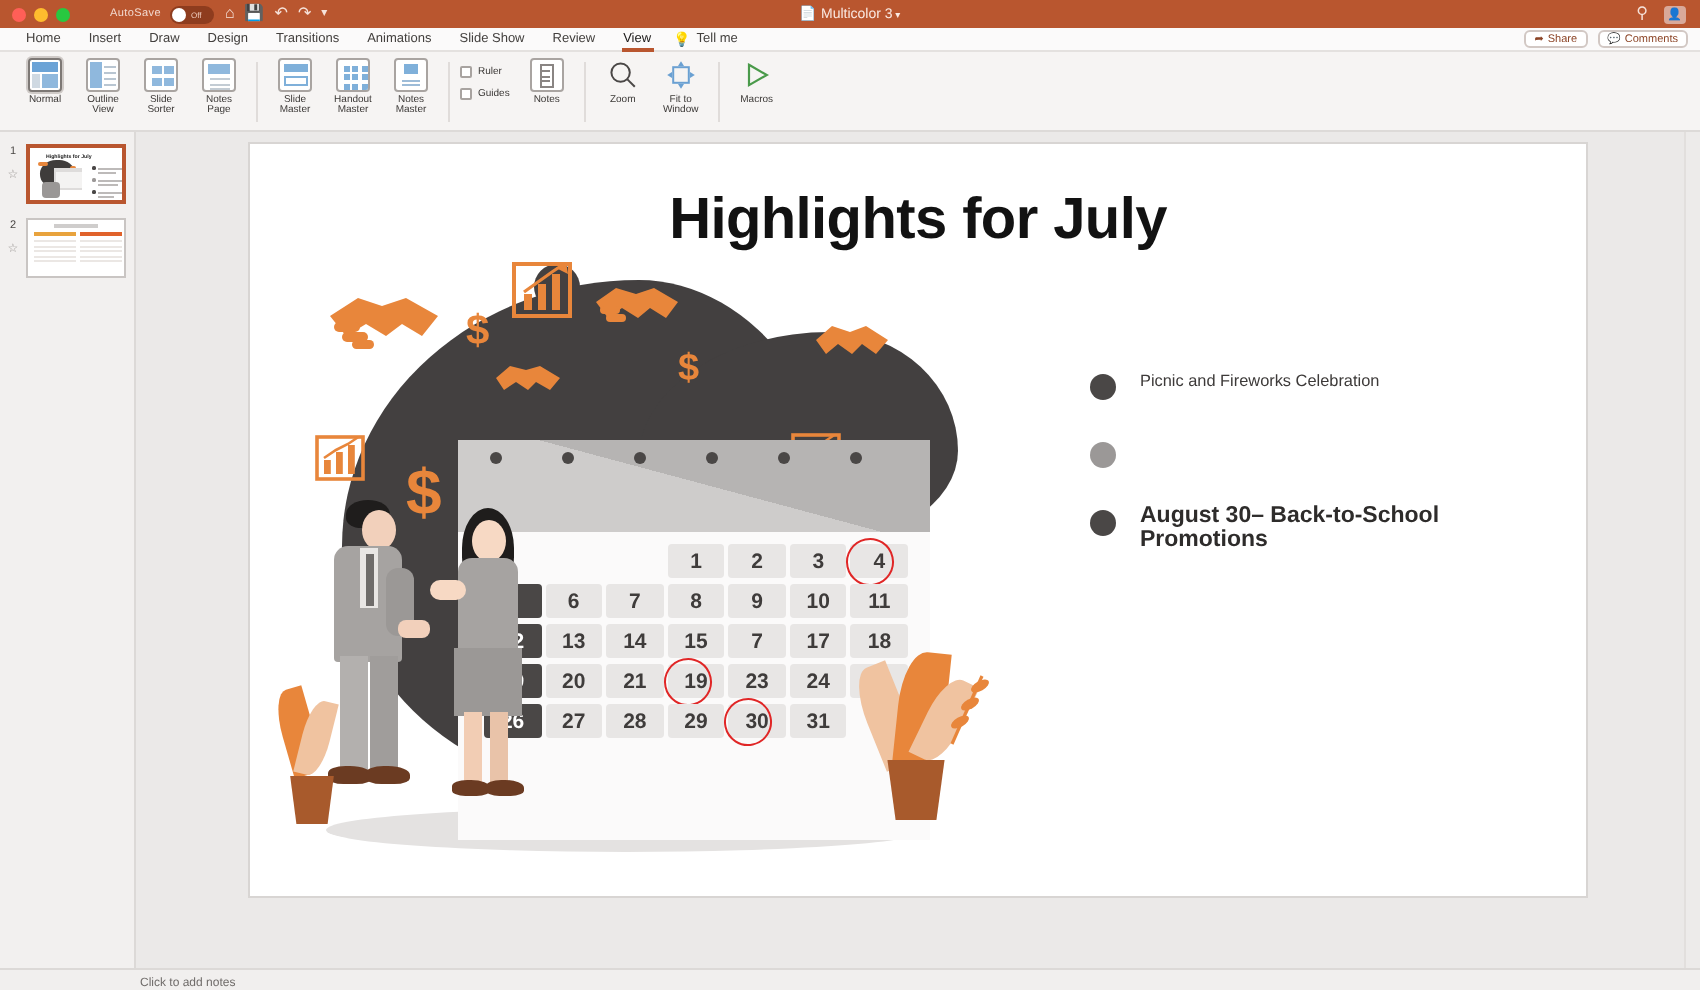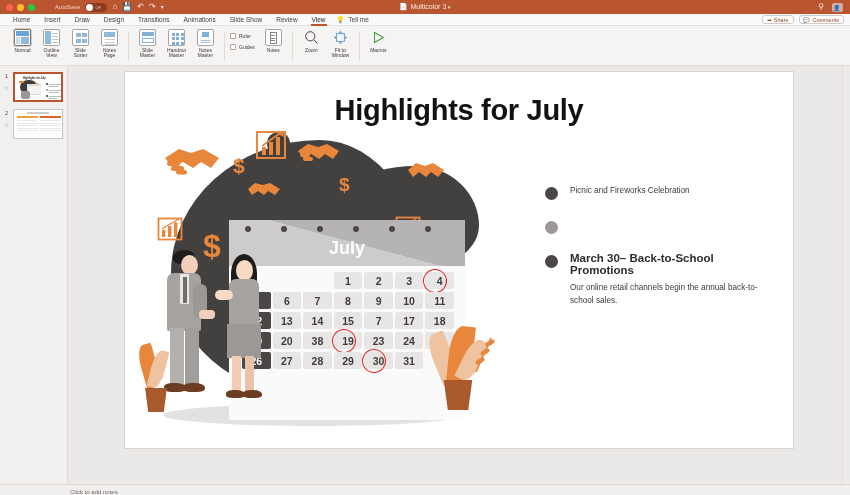--- a/index.html
+++ b/index.html
@@ -589,21 +589,20 @@
         <div class="cal">
           <div class="cal-shade"></div>
           <div class="cal-rings">
             <span class="ring" style="left:16px;"></span>
             <span class="ring" style="left:52px;"></span>
             <span class="ring" style="left:88px;"></span>
             <span class="ring" style="left:124px;"></span>
             <span class="ring" style="left:160px;"></span>
             <span class="ring" style="left:196px;"></span>
           </div>
-          <div class="cal-month">July</div>
           <div class="cal-body"></div>
           <div class="cal-grid">
               <div class="day empty"></div>
               <div class="day empty"></div>
               <div class="day empty"></div>
               <div class="day">1</div>
               <div class="day">2</div>
               <div class="day">3</div>
               <div class="day circled">4</div>
               <div class="day dark">5</div>
@@ -615,21 +614,21 @@
               <div class="day">11</div>
               <div class="day dark">12</div>
               <div class="day">13</div>
               <div class="day">14</div>
               <div class="day">15</div>
               <div class="day">7</div>
               <div class="day">17</div>
               <div class="day">18</div>
               <div class="day dark">19</div>
               <div class="day">20</div>
-              <div class="day">38</div>
+              <div class="day">21</div>
               <div class="day circled">19</div>
               <div class="day">23</div>
               <div class="day">24</div>
               <div class="day">25</div>
               <div class="day dark">26</div>
               <div class="day">27</div>
               <div class="day">28</div>
               <div class="day">29</div>
               <div class="day circled">30</div>
               <div class="day">31</div>
@@ -691,22 +690,21 @@
             </div>
           </div>
           <div class="bline">
             <span class="bdot" style="background: rgb(155, 152, 151);"></span>
             <div>
             </div>
           </div>
           <div class="bline">
             <span class="bdot" style="background: rgb(74, 71, 70);"></span>
             <div>
-              <div class="bhead">March 30– Back-to-School Promotions</div>
-              <div class="bbody">Our online retail channels begin the annual back-to-school sales.</div>
+              <div class="bhead">August 30– Back-to-School Promotions</div>
             </div>
           </div>
         </div>
 
     </div>
     <div class="scrollbar-v"></div>
   </div>
 </div>
 
 <div class="notespane">

